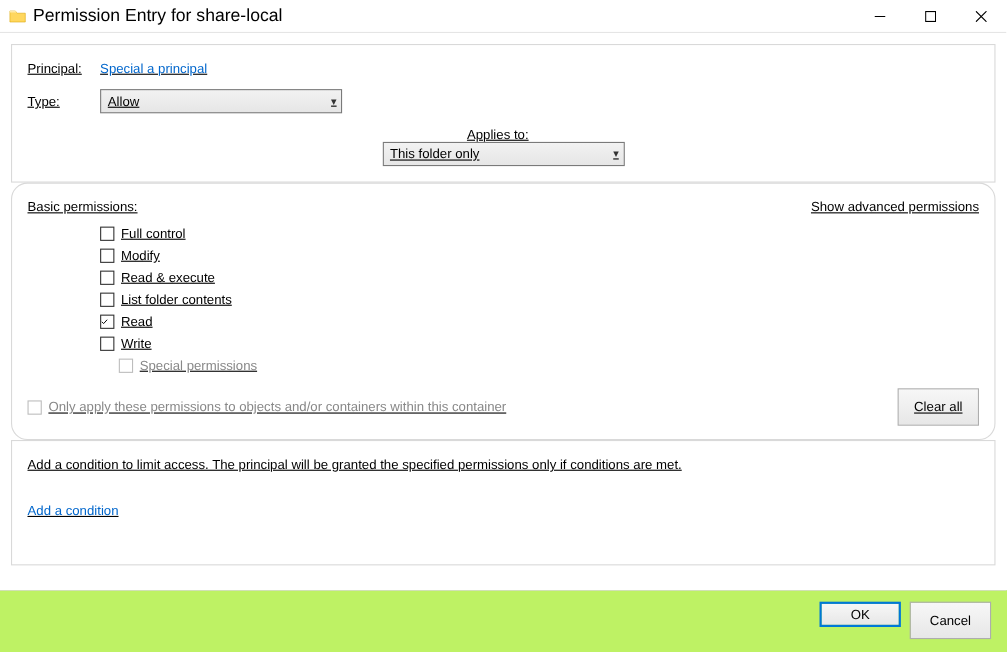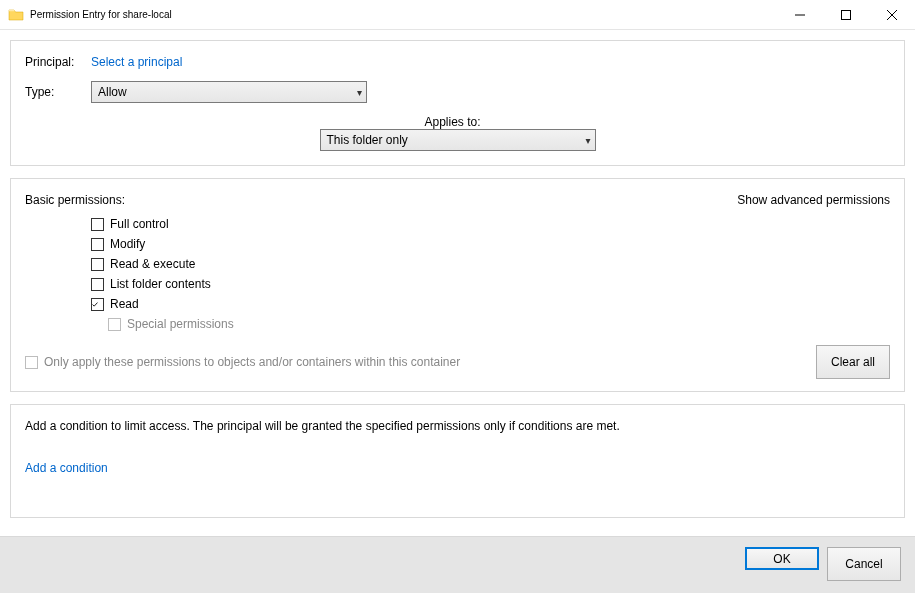--- a/index.html
+++ b/index.html
@@ -20,36 +20,36 @@
       align-items: center;
       padding: 0 0 0 8px;
     }
     .titlebar .folder-icon {
       width: 16px; height: 16px;
       margin-right: 6px;
       flex-shrink: 0;
     }
     .titlebar .title {
       flex: 0 0 auto;
-      font-size: 10px;
+      font-size: 16px;
     }
     .titlebar .spacer { flex: 1; }
     .win-btn {
       width: 46px; height: 30px;
       display: flex; align-items: center; justify-content: center;
       cursor: default;
     }
     .client {
       padding: 10px 10px 0 10px;
     }
     .panel {
       border: 1px solid #d9d9d9;
       padding: 12px 14px;
-      margin-bottom: 12px;
-      background: #fff;
+      background: #fff;
+      text-decoration: underline;
     }
     .panel.top {
       padding: 14px 14px 14px 14px;
     }
     .row {
       display: flex;
       align-items: center;
       margin-bottom: 12px;
     }
     .row:last-child { margin-bottom: 0; flex-direction: column; }
@@ -57,38 +57,39 @@
       width: 66px;
       flex-shrink: 0;
     }
     .link {
       color: #0066cc;
       cursor: pointer;
       text-decoration: none;
     }
     .principal-value { margin-right: 14px; }
     .combo {
-      width: 276px;
+      width: 220px;
       height: 22px;
       border: 1px solid #7a7a7a;
       background: linear-gradient(#f2f2f2,#e6e6e6);
       display: flex;
       align-items: center;
       padding: 0 4px 0 6px;
       font-family: inherit;
       font-size: 12px;
       position: relative;
     }
     .combo .chev {
       margin-left: auto;
       font-size: 10px;
       color: #333;
     }
     .perm-panel {
       padding: 14px 14px 12px 14px;
+      border-radius: 15px;
     }
     .perm-header {
       display: flex;
       justify-content: space-between;
       align-items: flex-start;
       margin-bottom: 10px;
     }
     .perm-list {
       margin-left: 66px;
     }
@@ -156,21 +157,21 @@
     .footer {
       border-top: 1px solid #d9d9d9;
       padding: 10px 14px 12px 14px;
       display: flex;
       justify-content: flex-end;
       gap: 8px;
       position: fixed;
       bottom: 0;
       left: 0;
       right: 0;
-      background: #e5e5e5;
+      background: #bef264;
       width: 915px;
     }
     .adv-link { color: #000000; cursor:pointer; white-space:nowrap; }
   </style>
 </head>
 <body>
 
 <div class="titlebar">
   <span class="folder-icon">
     <svg viewBox="0 0 16 16">
@@ -195,21 +196,21 @@
         <path d="M0 0L10 10M10 0L0 10" stroke="#000" stroke-width="1"></path>
       </svg>
   </div>
 </div>
 
 <div class="client">
 
   <div class="panel top">
     <div class="row">
       <span class="label-col">Principal:</span>
-      <span class="link">Select a principal</span>
+      <span class="link">Special a principal</span>
     </div>
     <div class="row">
       <span class="label-col">Type:</span>
       <div class="combo">
         <span>Allow</span>
         <span class="chev">▾</span>
       </div>
     </div>
     <div class="row">
       <span class="label-col">Applies to:</span>
@@ -243,20 +244,24 @@
           <span>List folder contents</span>
         </div>
         <div class="perm-item">
           <span class="chk checked">
             <svg viewBox="0 0 11 11">
               <path d="M1 5.5 L4 8.5 L10 2" fill="none" stroke="#000" stroke-width="1.6"></path>
             </svg>
           </span>
           <span>Read</span>
         </div>
+        <div class="perm-item">
+          <span class="chk"></span>
+          <span>Write</span>
+        </div>
         <div class="perm-item disabled">
           <span class="chk disabled"></span>
           <span>Special permissions</span>
         </div>
       </div>
     <div class="only-apply-row">
       <div class="only-apply-left">
         <span class="chk disabled"></span>
         <span>Only apply these permissions to objects and/or containers within this container</span>
       </div>

